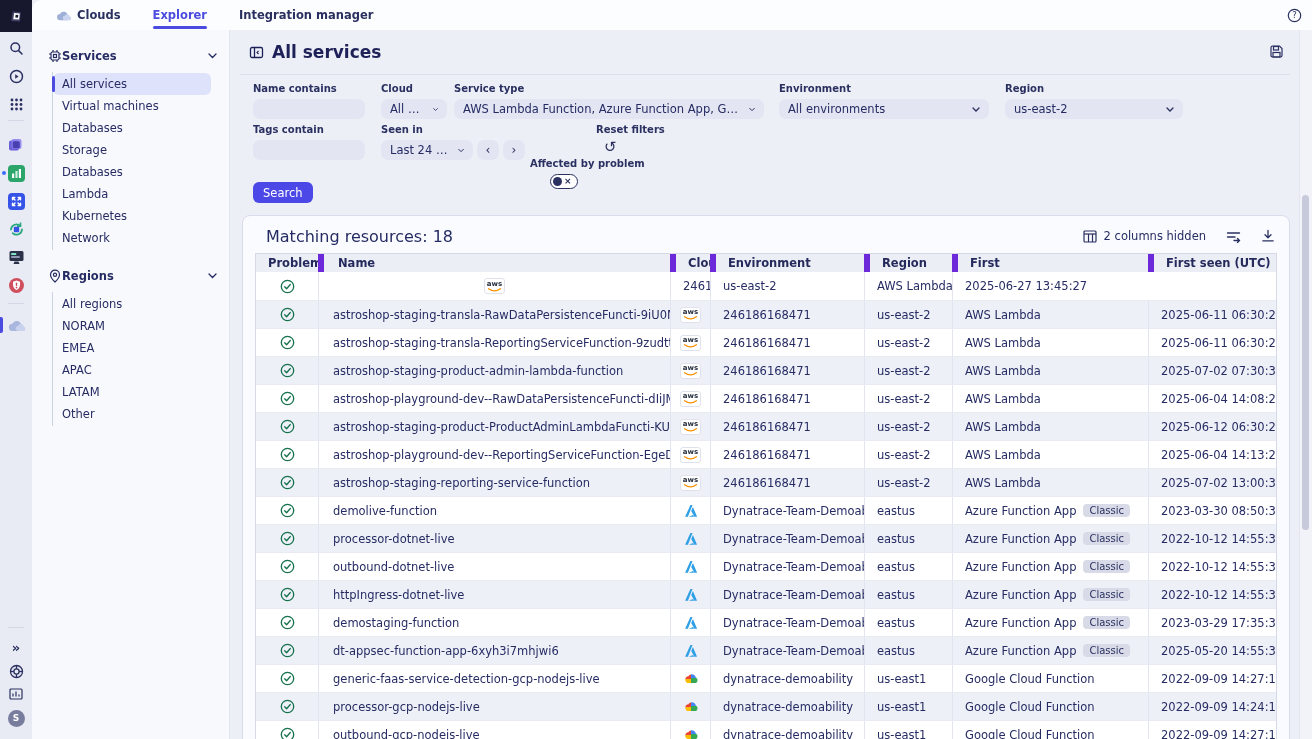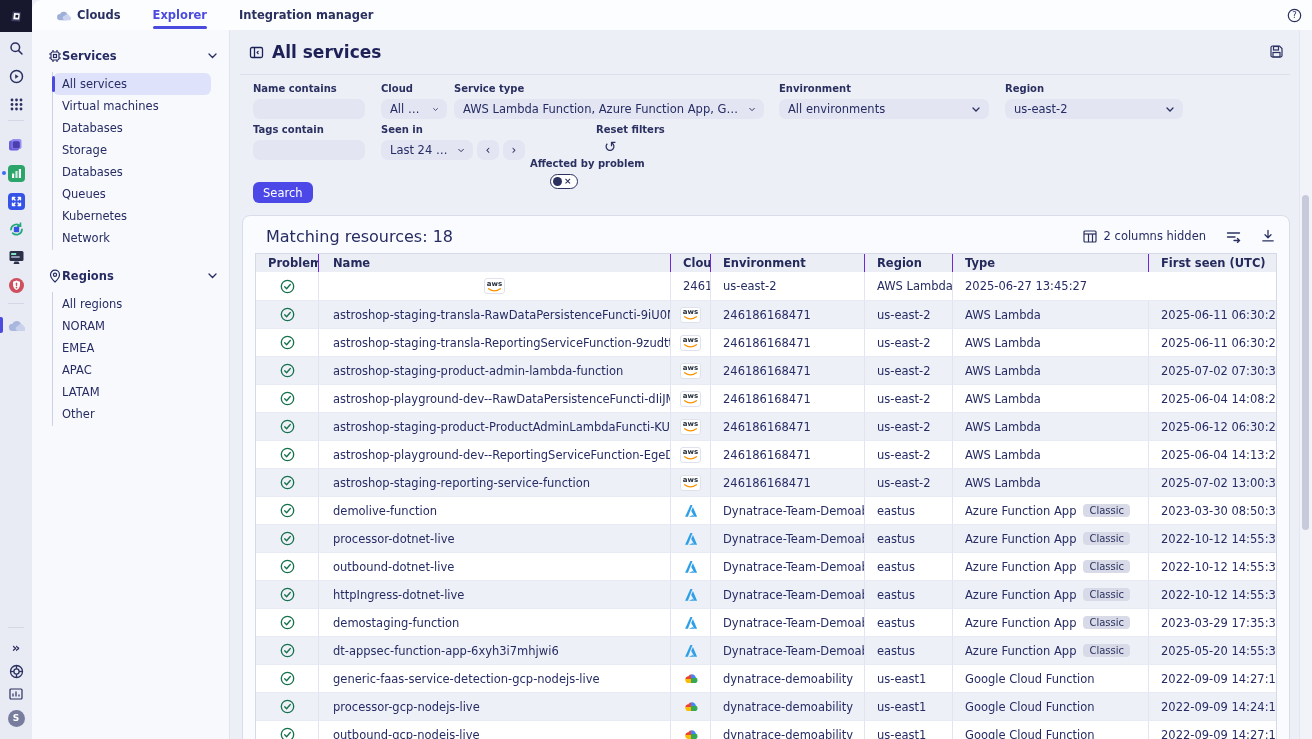--- a/index.html
+++ b/index.html
@@ -73,21 +73,21 @@
 
   .gtable { position:absolute; left:12px; right:12px; top:37px; border:1px solid #d6dae8; border-bottom:none; }
   .trow { display:grid; grid-template-columns:62px minmax(0,1fr) 40px 154px 88px 196px 128px; }
   .trow.head { height:18px; background:#eceef6; }
   .trow.body { height:28px; background:#fff; cursor:pointer; }
   .trow.body:nth-child(even) { background:#eef0f8; }
   .trow.body + .trow.body { border-top:1px solid #e9ebf4; }
   .cell { display:flex; align-items:center; padding-left:12px; font-size:11.5px; color:#262c63; overflow:hidden; white-space:nowrap; }
   .cell + .cell { border-left:1px solid #e2e5f0; }
   .trow.head .cell { font-weight:bold; font-size:11.5px; color:#242a5c; }
-  .trow.head .cell + .cell { border-left:1px solid #6d28d9; }
+  .trow.head .cell + .cell { border-left:6px solid #6d28d9; }
   .cell.center { justify-content:center; padding-left:0; }
   .cell.name { padding-left:14px; }
   .badge { margin-left:7px; background:#d8dbe7; color:#2a3060; font-size:10px; padding:1px 6px; border-radius:4px; }
 
   
   .ci { display:flex; align-items:center; justify-content:center; }
   .ci.aws { width:21px; height:16px; background:#fff; border:1px solid #dfe2ec; border-radius:3px; flex-direction:column; gap:0; }
   .aws-txt { font-size:7px; font-weight:bold; color:#252f3e; line-height:7px; letter-spacing:0; }
   .gcp-cloud { width:16px; height:13px;
     background:conic-gradient(#4285f4 0 25%, #34a853 0 50%, #fbbc05 0 75%, #ea4335 0 100%);
@@ -273,21 +273,21 @@
           <path d="M1 1l3.5 3.5L8 1" fill="none" stroke="#262c63" stroke-width="1.3" stroke-linecap="round"></path>
         </svg>
       </span>
     </div>
     <div class="sb-list">
       <div class="sb-item sel">All services</div>
       <div class="sb-item">Virtual machines</div>
       <div class="sb-item">Databases</div>
       <div class="sb-item">Storage</div>
       <div class="sb-item">Databases</div>
-      <div class="sb-item">Queues</div>
+      <div class="sb-item">Lambda</div>
       <div class="sb-item">Kubernetes</div>
       <div class="sb-item">Network</div>
     </div>
     <div class="sb-header">
       <span>
         <svg width="14" height="14" viewBox="0 0 14 14" fill="none" stroke="#262c63" stroke-width="1.2">
           <path d="M7 13S2.5 8.8 2.5 5.7a4.5 4.5 0 0 1 9 0C11.5 8.8 7 13 7 13z"></path>
           <circle cx="7" cy="5.7" r="1.6"></circle>
         </svg>
       </span>
@@ -432,21 +432,21 @@
         </span>
       </div>
     </div>
     <div class="gtable">
       <div class="trow head">
           <div class="cell">Problems</div>
           <div class="cell name">Name</div>
           <div class="cell">Cloud</div>
           <div class="cell">Environment</div>
           <div class="cell">Region</div>
-          <div class="cell">Type</div>
+          <div class="cell">First</div>
           <div class="cell">First seen (UTC)</div>
         </div>
       <div>
           <div class="trow body">
             <div class="cell center">
               <svg width="15" height="15" viewBox="0 0 15 15">
                 <circle cx="7.5" cy="7.5" r="6.2" fill="none" stroke="#15714b" stroke-width="1.3"></circle>
                 <path d="M4.7 7.8l1.9 1.9 3.7-4.2" fill="none" stroke="#15714b" stroke-width="1.3" stroke-linecap="round" stroke-linejoin="round"></path>
               </svg>
             </div>

